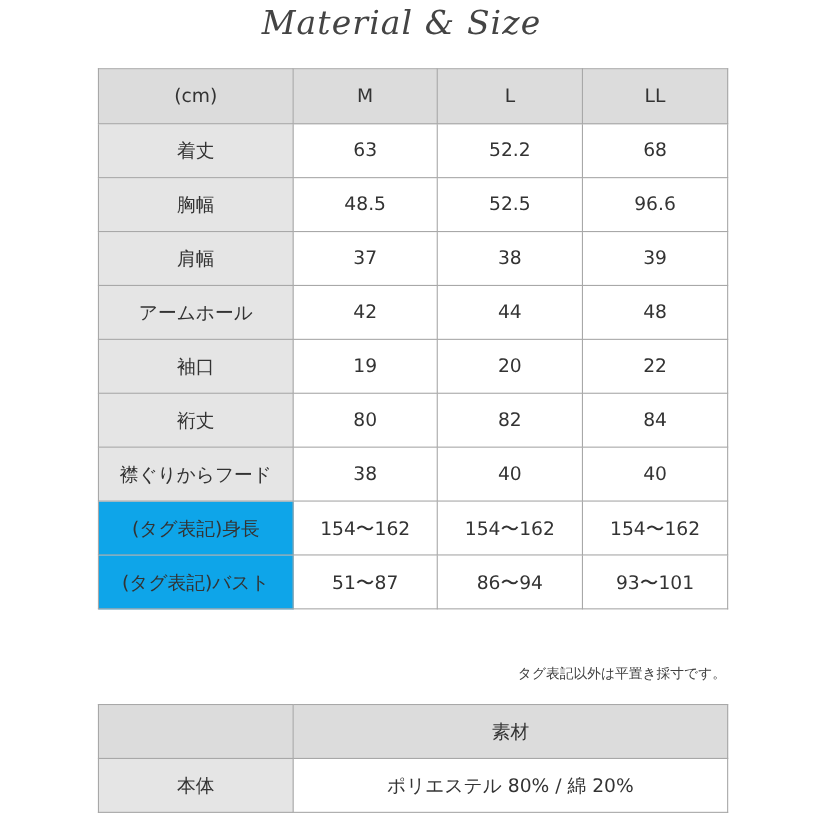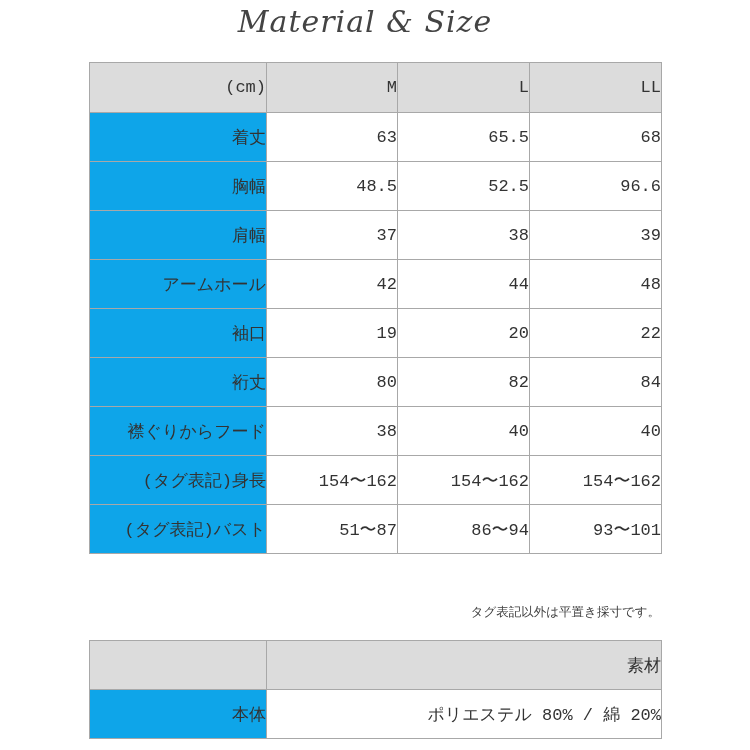--- a/index.html
+++ b/index.html
@@ -2,27 +2,27 @@
 <html><head>
 <meta charset="utf-8">
 <style>
   html, body { margin:0; padding:0; background:#fff; }
   body { width:750px; height:750px; position:relative; overflow:hidden;
          font-family:"DejaVu Sans","Liberation Sans",sans-serif; color:#333; }
   .title { position:absolute; top:4px; left:0; width:730px; text-align:center;
            font-family:"DejaVu Serif","Liberation Serif",serif; font-style:italic;
            font-size:30px; color:#444; letter-spacing:1px; font-weight:300; }
   table { border-collapse:collapse; position:absolute; table-layout:fixed; }
-  td, th { border:1px solid #a8a8a8; text-align:right; font-weight:normal;
-           font-size:17px; color:#333; padding:0;font-family:Liberation Mono, monospace; }
+  td, th { border:1px solid #a8a8a8; text-align:center; font-weight:normal;
+           font-size:17px; color:#333; padding:0; }
   .size-table { left:89px; top:62px; width:572px; }
   .size-table tr { height:49px; }
   .size-table tr.hdr { height:50px; }
   .hdr th { background:#dcdcdc; }
-  .lbl { background:#0ea5e9; }
+  .lbl { background:#e5e5e5; }
   .lbl.white { background:#0ea5e9; }
   .note { position:absolute; top:604px; right:90px; font-size:12.5px; color:#404040; }
   .mat-table { left:89px; top:640px; width:572px;border-radius:18px; }
   .mat-table tr { height:49px; }
 </style>
 </head>
 <body>
 
 <div class="title">Material &amp; Size</div>
 
@@ -36,21 +36,21 @@
   <tbody>
       <tr class="hdr">
     <th>(cm)</th>
     <th>M</th>
     <th>L</th>
     <th>LL</th>
   </tr>
   <tr>
     <td class="lbl">着丈</td>
     <td>63</td>
-    <td>65.5</td>
+    <td>52.2</td>
     <td>68</td>
   </tr>
   <tr>
     <td class="lbl">胸幅</td>
     <td>48.5</td>
     <td>52.5</td>
     <td>96.6</td>
   </tr>
   <tr>
     <td class="lbl">肩幅</td>

